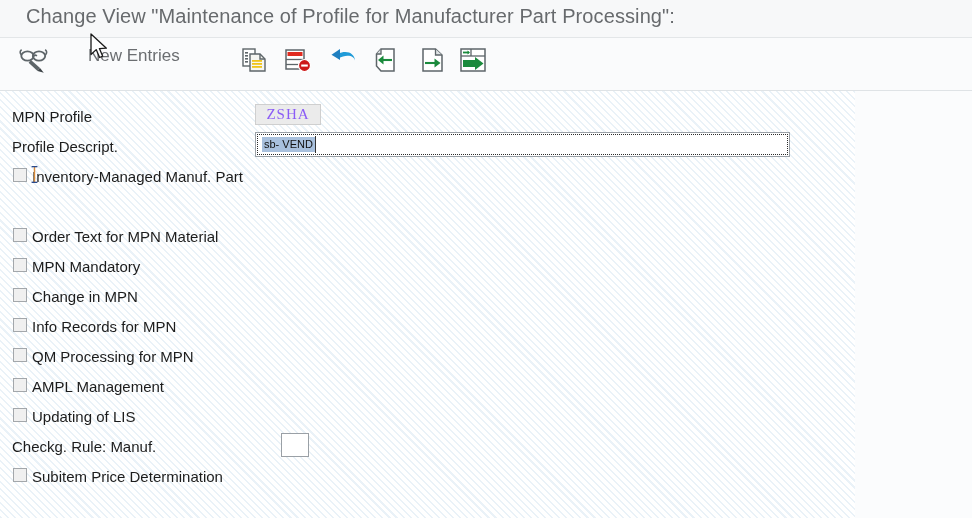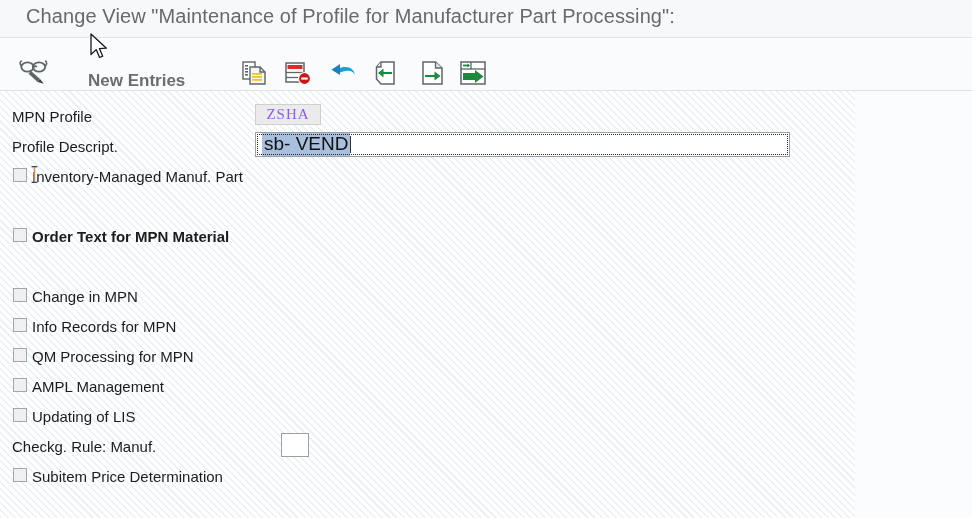--- a/index.html
+++ b/index.html
@@ -32,22 +32,22 @@
 
   
   #toolbar {
     position: absolute;
     left: 0; top: 38px; width: 972px; height: 53px;
     background: #fafbfc;
     border-bottom: 1px solid #dfe3e6;
   }
   .tb-item {
     position: absolute;
-    top: 0; height: 53px;
-    display: flex; align-items: flex-end; font-weight: bold;
+    top: 8px; height: 53px;
+    display: flex; align-items: flex-start;
   }
   #tb-display-change { left: 18px; }
   #tb-new-entries    { left: 88px; }
   #tb-copy           { left: 241px; }
   #tb-delete         { left: 283px; }
   #tb-undo           { left: 329px; }
   #tb-prev           { left: 374px; }
   #tb-next           { left: 417px; }
   #tb-more           { left: 459px; }
 
@@ -104,21 +104,21 @@
     width: 535px; height: 25px;
     background: #ffffff;
     border: 1px solid #9aa0a6;
     outline: 1px dotted #2a2a2a;
     outline-offset: -3px;
     display: flex; align-items: center;
     padding-left: 6px;
     overflow: hidden;
   }
   #profile-descript-value {
-    font-size: 19px;
+    font-size: 11px;
     color: #111111;
     background: #a8c0dd;
     padding: 1px 2px 2px 2px;
     white-space: pre;
   }
   #profile-descript-caret {
     width: 1px; height: 17px;
     background: #333;
     margin-left: 0px;
   }
@@ -283,25 +283,29 @@
       <span id="profile-descript-value">sb- VEND</span>
       <span id="profile-descript-caret"></span>
     </div>
   </div>
 
   <div class="cb-row" style="top:73px;">
     <span class="cb-box"></span>
     <span class="cb-label">Inventory-Managed Manuf. Part</span>
   </div>
 
-  <div class="cb-row" style="top:133px;font-weight:bold;">
+  <div class="cb-row" style="top:133px;">
     <span class="cb-box"></span>
     <span class="cb-label">Order Text for MPN Material</span>
   </div>
 
+  <div class="cb-row" style="top:163px;">
+    <span class="cb-box"></span>
+    <span class="cb-label">MPN Mandatory</span>
+  </div>
 
   <div class="cb-row" style="top:193px;">
     <span class="cb-box"></span>
     <span class="cb-label">Change in MPN</span>
   </div>
 
   <div class="cb-row" style="top:223px;text-align:right;">
     <span class="cb-box"></span>
     <span class="cb-label">Info Records for MPN</span>
   </div>

